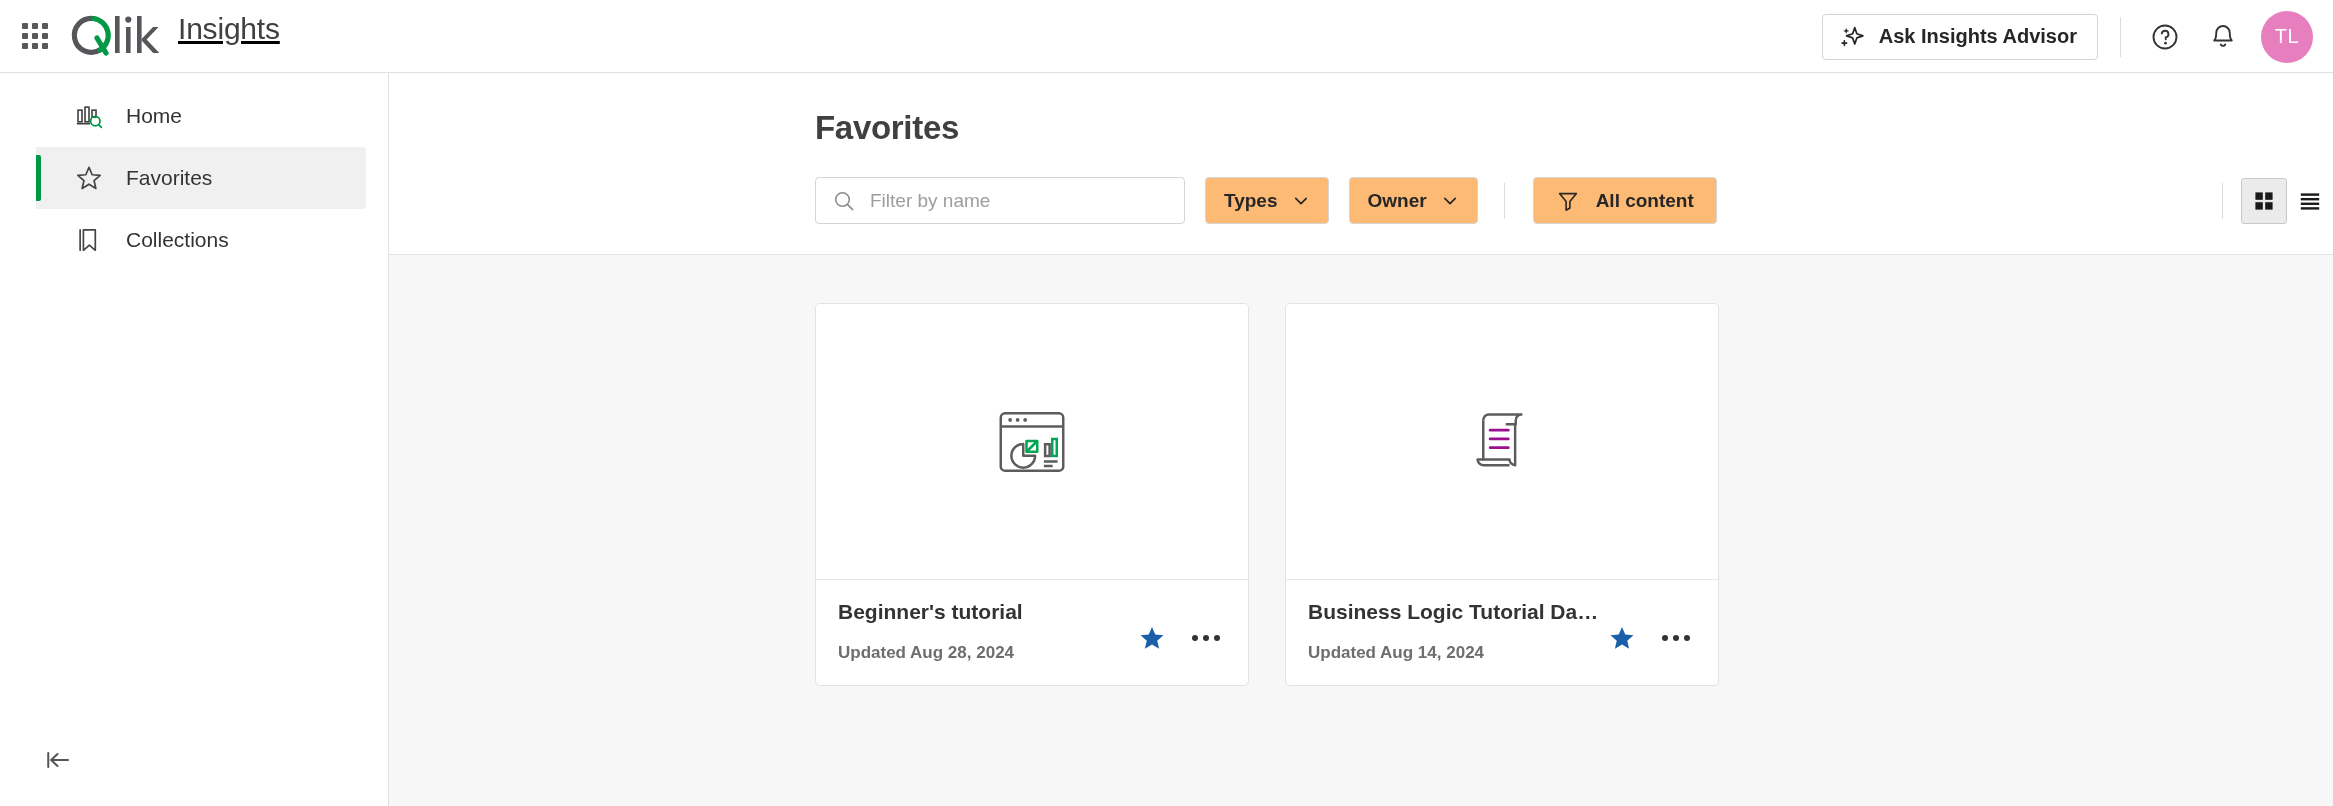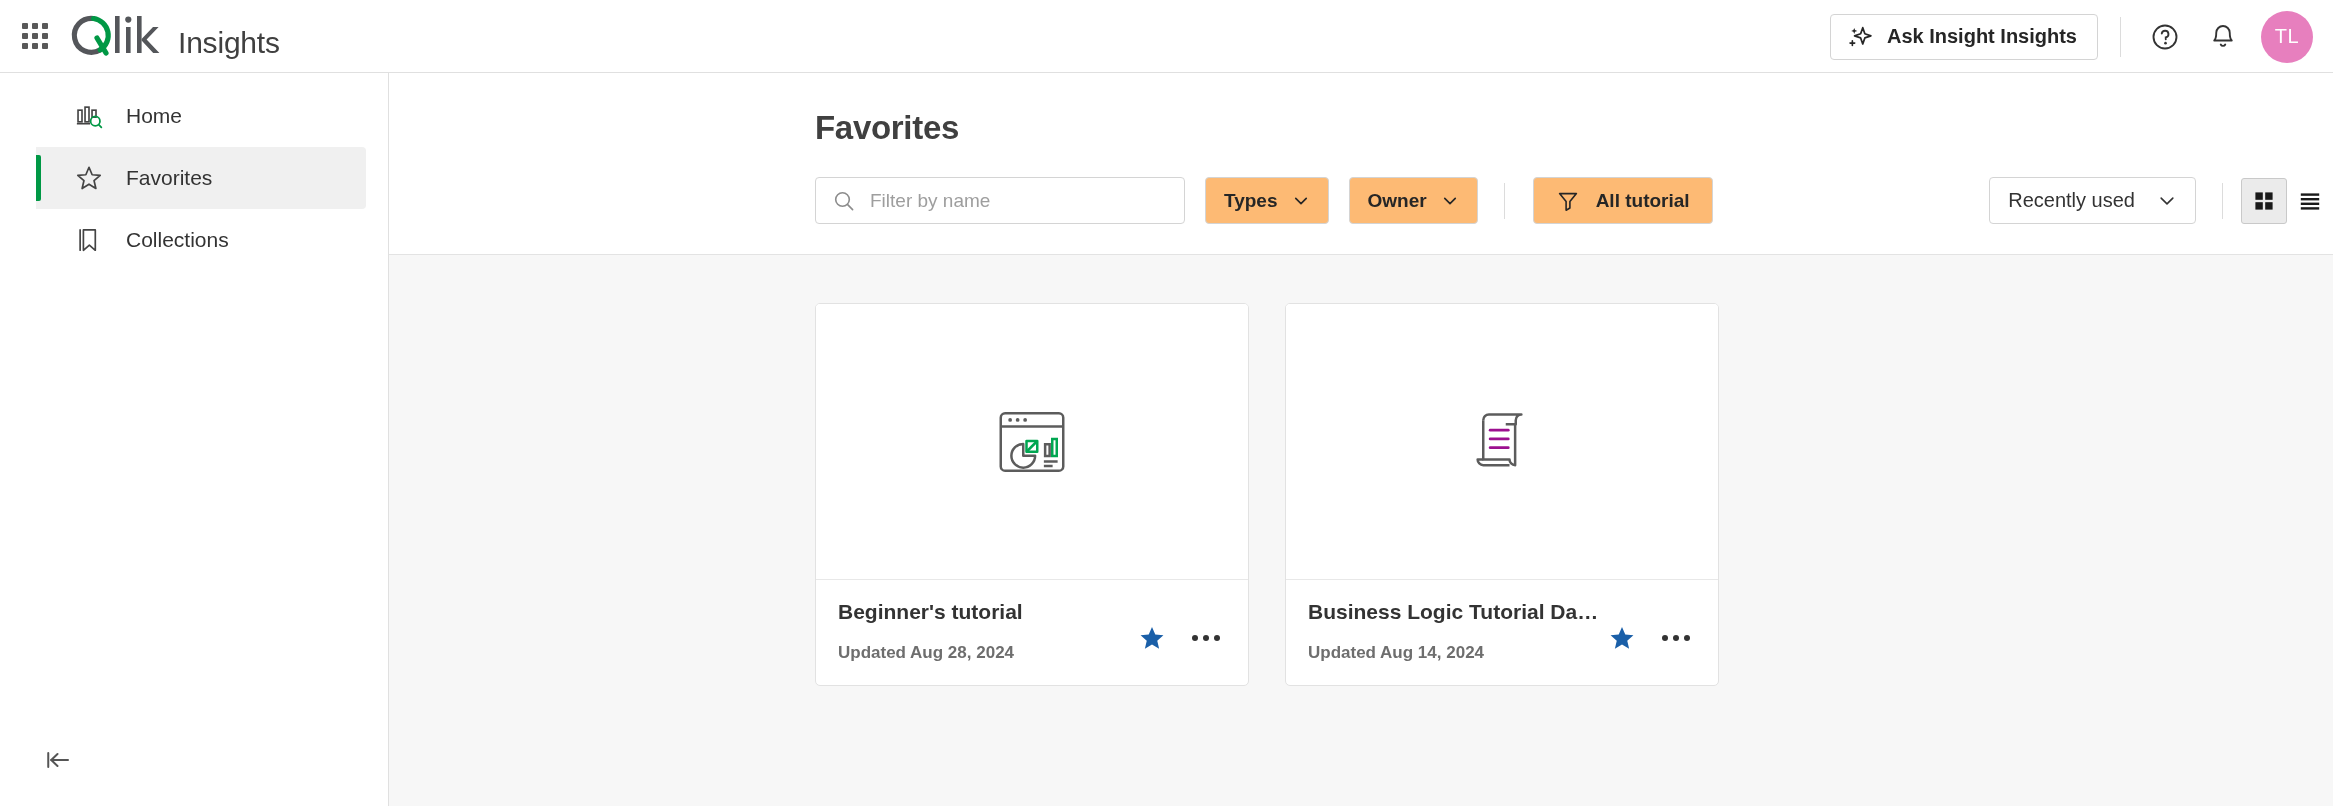--- a/index.html
+++ b/index.html
@@ -22,21 +22,21 @@
   }
   .waffle {
     width: 34px; height: 34px;
     margin-left: 18px; margin-right: 8px;
     display: grid; grid-template-columns: repeat(3, 6px); grid-template-rows: repeat(3, 6px);
     gap: 4px; align-content: center; justify-content: center;
     cursor: pointer; border-radius: 4px;
   }
   .waffle i { width: 6px; height: 6px; background: #595959; border-radius: 1px; display: block; }
 
-  .brand { display: flex; align-items: flex-end; margin-left: 10px; cursor: pointer; }
+  .brand { display: flex; align-items: flex-start; margin-left: 10px; cursor: pointer; text-decoration: underline; }
   .brand svg { display: block; }
   .brand-title {
     font-size: 30px; color: #404040; font-weight: 400;
     margin-left: 16px; letter-spacing: -0.2px;
   }
 
   .search-wrap {
     position: absolute; left: 789px; top: 14px;
     width: 709px; height: 46px;
   }
@@ -223,21 +223,21 @@
     </div>
 
 
     <div class="top-right">
       <div class="advisor-btn">
         <svg width="28" height="28" viewBox="0 0 24 24">
           <path d="M13.5 4 L15.3 9.2 L20.5 11 L15.3 12.8 L13.5 18 L11.7 12.8 L6.5 11 L11.7 9.2 Z" fill="none" stroke="#262626" stroke-width="1.5" stroke-linejoin="round"></path>
           <path d="M6.2 4.2 L6.9 6.1 L8.8 6.8 L6.9 7.5 L6.2 9.4 L5.5 7.5 L3.6 6.8 L5.5 6.1 Z" fill="#262626"></path>
           <path d="M4.6 15.2 L4.6 19.2 M2.6 17.2 L6.6 17.2" stroke="#262626" stroke-width="1.4" stroke-linecap="round"></path>
         </svg>
-        <span class="advisor-label">Ask Insight Insights</span>
+        <span class="advisor-label">Ask Insights Advisor</span>
       </div>
 
       <div class="vdiv"></div>
 
       <div class="icon-btn">
         <svg width="30" height="30" viewBox="0 0 24 24">
           <circle cx="12" cy="12" r="9.2" fill="none" stroke="#333" stroke-width="1.5"></circle>
           <path d="M9.4 9.2 a2.7 2.7 0 1 1 3.2 3.1 v1.5" fill="none" stroke="#333" stroke-width="1.5" stroke-linecap="round"></path>
           <circle cx="12.4" cy="16.9" r="1.05" fill="#333"></circle>
         </svg>
@@ -334,31 +334,25 @@
               <path d="M5 8.5 L12 15.5 L19 8.5" fill="none" stroke="#262626" stroke-width="2.2" stroke-linecap="round" stroke-linejoin="round"></path>
             </svg>
           </div>
 
           <div class="tb-div"></div>
 
           <div class="pill allfilters">
             <svg width="24" height="24" viewBox="0 0 24 24">
               <path d="M3.6 4.6 h16.8 l-6.5 8 v6.4 l-3.8 2.2 v-8.6 Z" fill="none" stroke="#262626" stroke-width="1.6" stroke-linejoin="round"></path>
             </svg>
-            <span class="pill-label">All tutorial</span>
+            <span class="pill-label">All content</span>
           </div>
 
           <div class="spacer"></div>
 
-          <div class="sortpill">
-            <span class="sort-label">Recently used</span>
-            <svg width="20" height="20" viewBox="0 0 24 24">
-              <path d="M5 8.5 L12 15.5 L19 8.5" fill="none" stroke="#333" stroke-width="1.9" stroke-linecap="round" stroke-linejoin="round"></path>
-            </svg>
-          </div>
 
           <div class="tb-div"></div>
 
           <div class="viewtoggle">
             <div class="vbtn sel">
               <svg width="24" height="24" viewBox="0 0 24 24">
                 <rect x="3.4" y="3.4" width="7.4" height="7.4" fill="#1a1a1a"></rect>
                 <rect x="13.2" y="3.4" width="7.4" height="7.4" fill="#1a1a1a"></rect>
                 <rect x="3.4" y="13.2" width="7.4" height="7.4" fill="#1a1a1a"></rect>
                 <rect x="13.2" y="13.2" width="7.4" height="7.4" fill="#1a1a1a"></rect>

